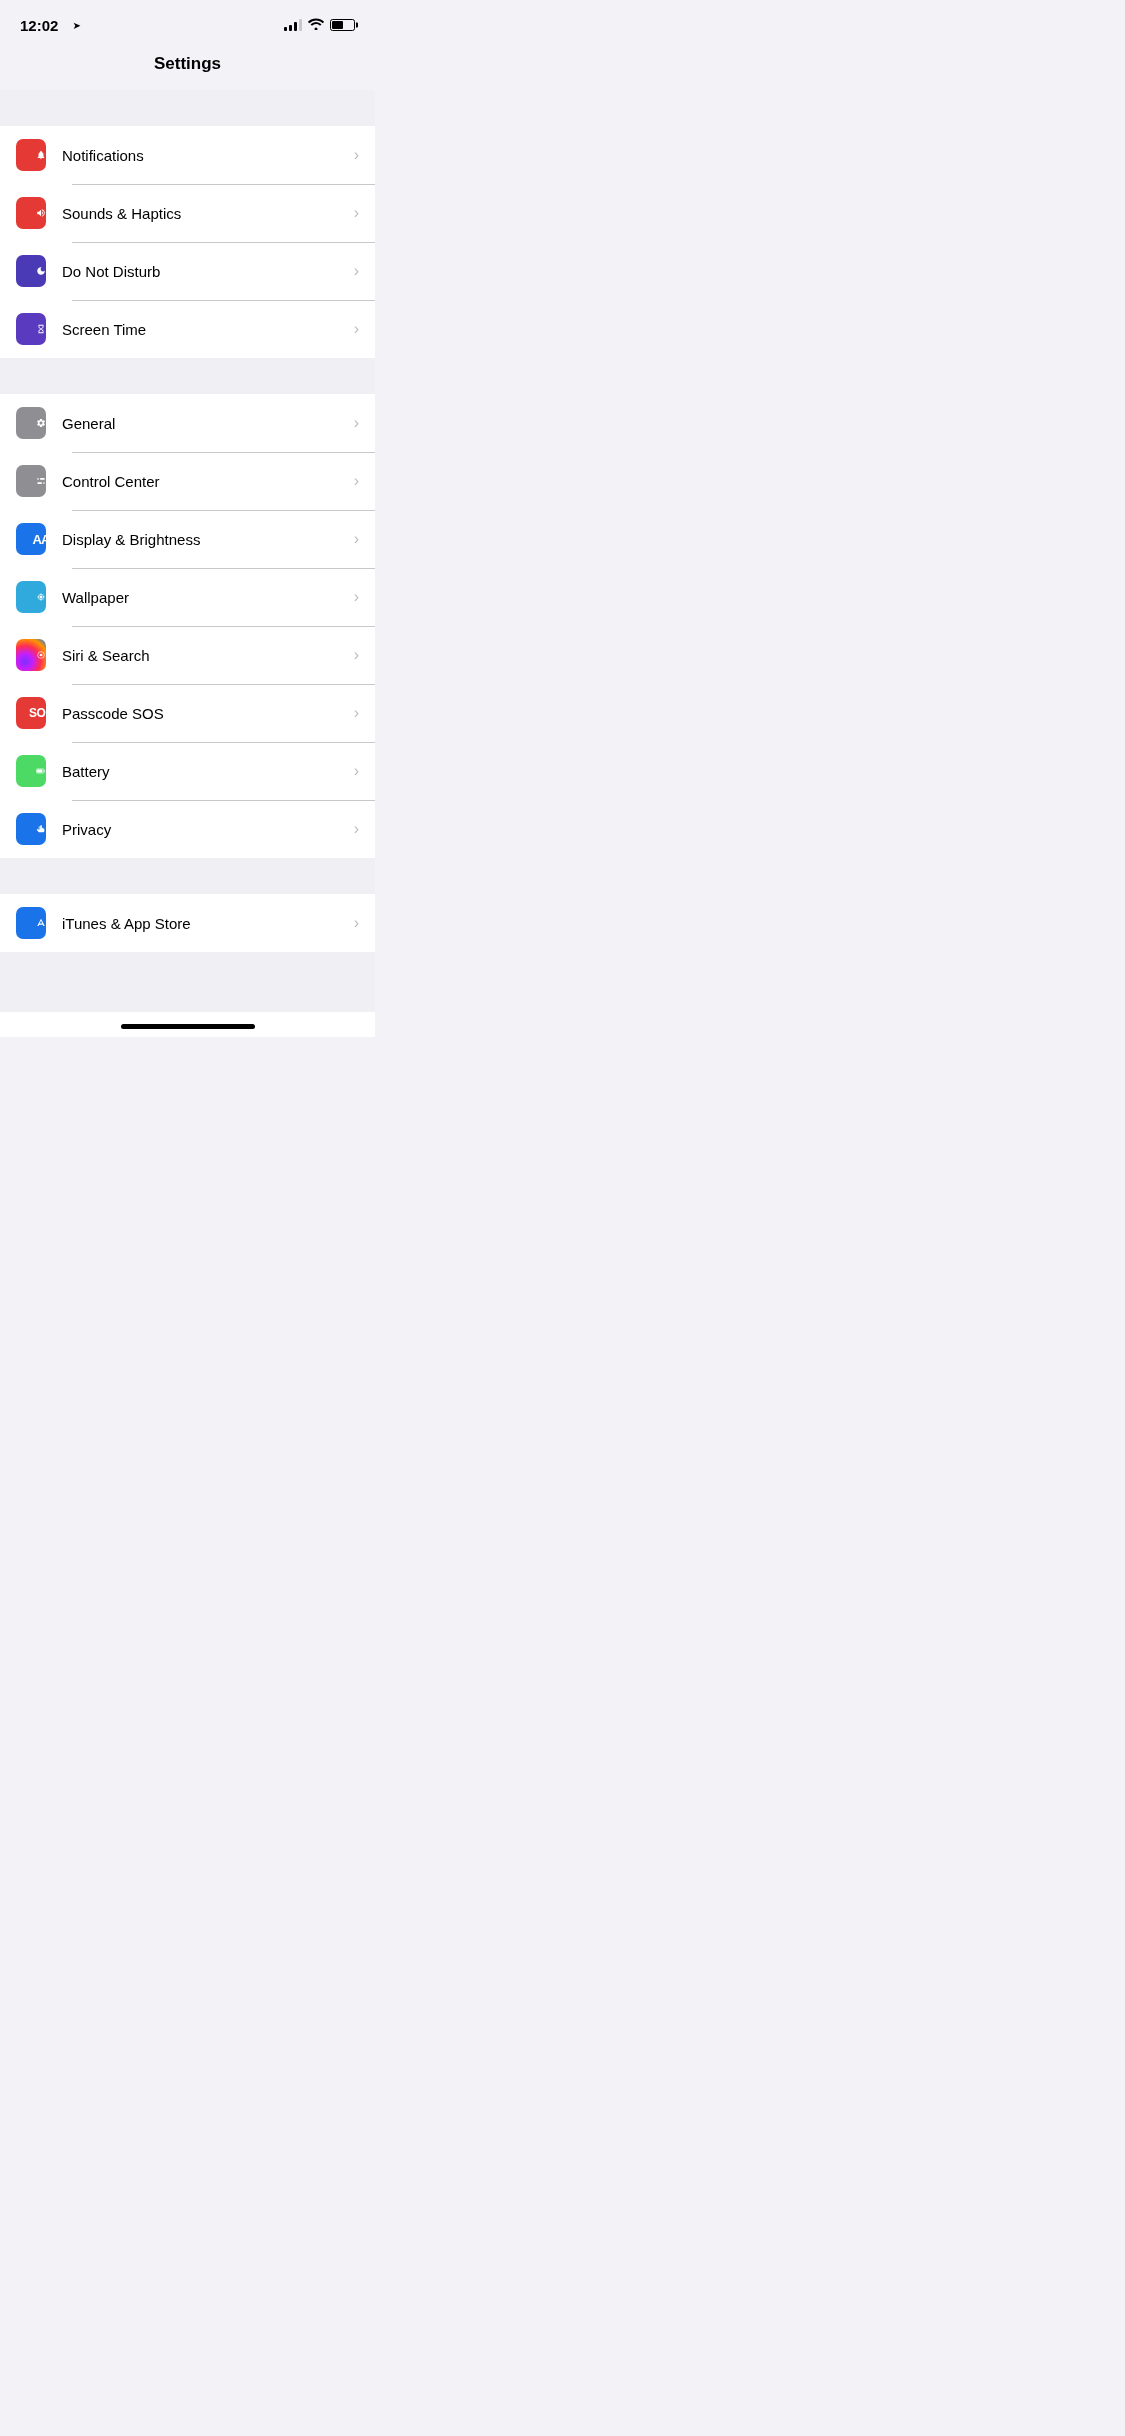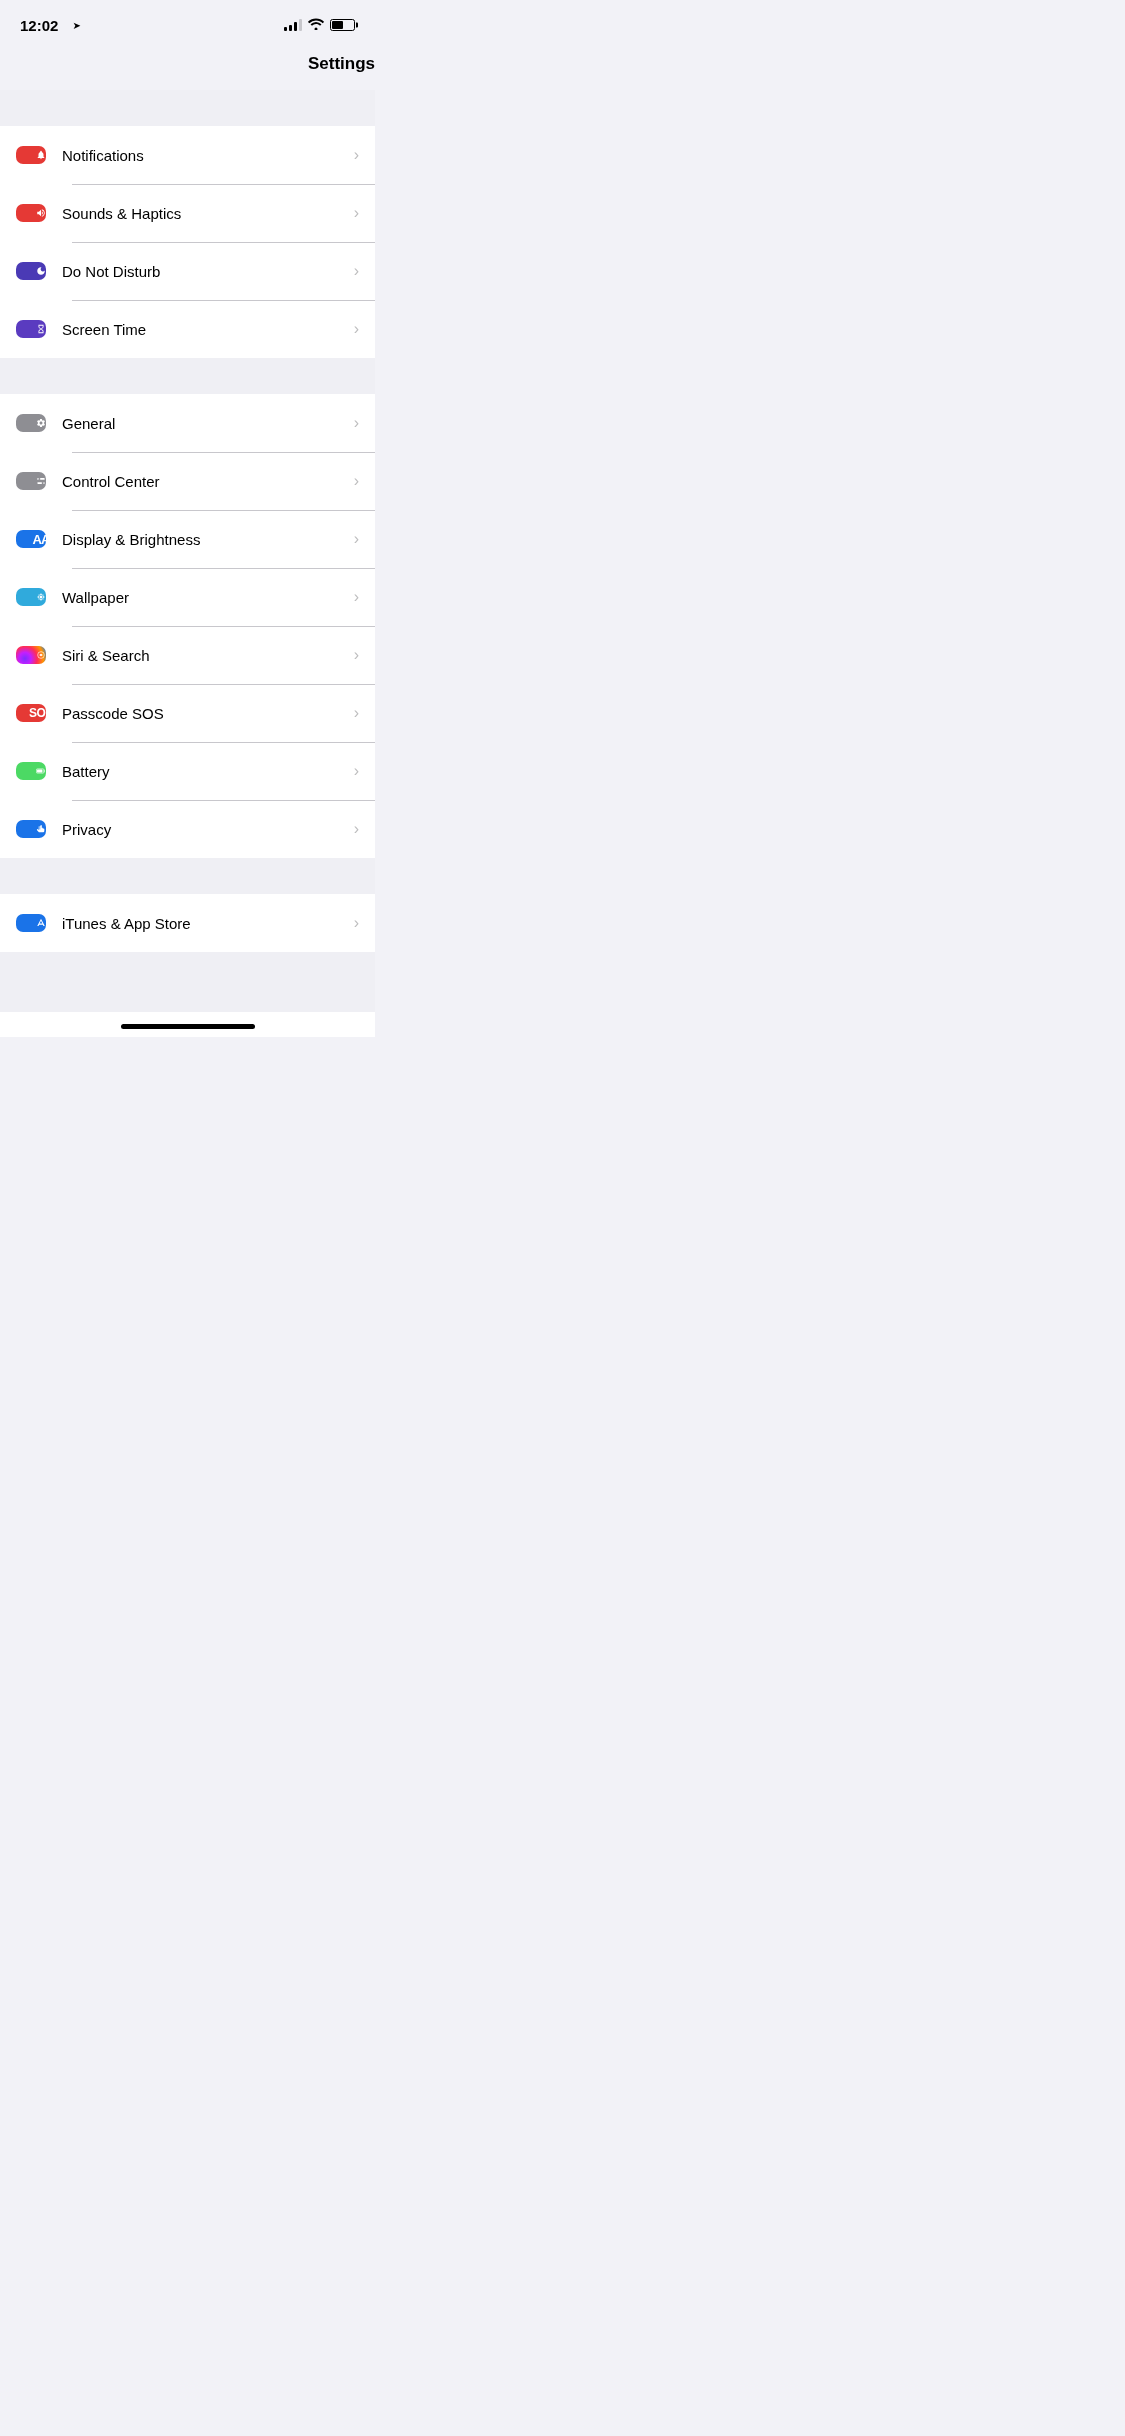--- a/index.html
+++ b/index.html
@@ -73,21 +73,21 @@
     }
     .battery-fill {
       width: 50%;
       height: 100%;
       background: #000;
       border-radius: 1px;
     }
 
     
     .page-title {
-      text-align: right;
+      text-align: center;
       font-size: 17px;
       font-weight: 700;
       color: #000;
       padding: 10px 0 16px 0;
       background: #f2f2f7;
     }
 
     
     .section-gap {
       height: 36px;
@@ -118,21 +118,21 @@
       position: absolute;
       top: 0;
       left: 72px;
       right: 0;
       height: 0.5px;
       background: #c8c7cc;
     }
 
     .row-icon {
       width: 30px;
-      height: 18px;
+      height: 32px;
       border-radius: 7px;
       margin-right: 16px;
       flex-shrink: 0;
       display: flex;
       align-items: center;
       justify-content: center;
       font-size: 16px;
       color: #fff;
       padding-left: 20px;
     }

